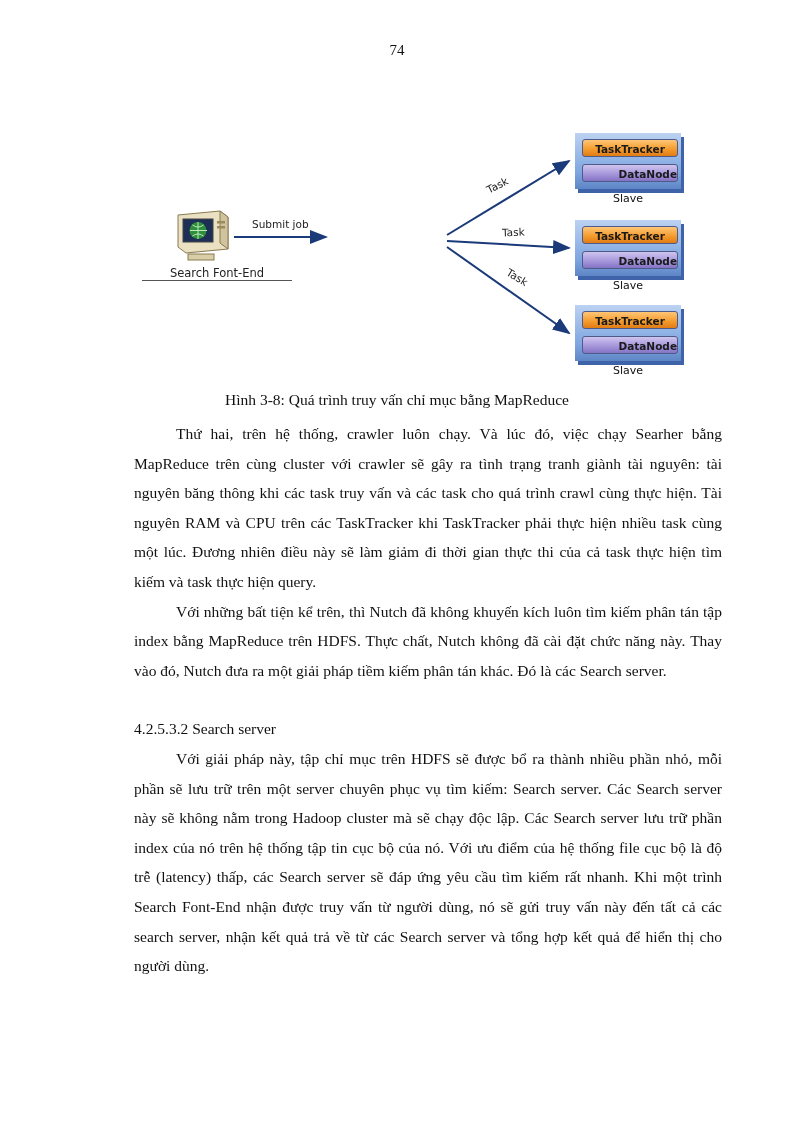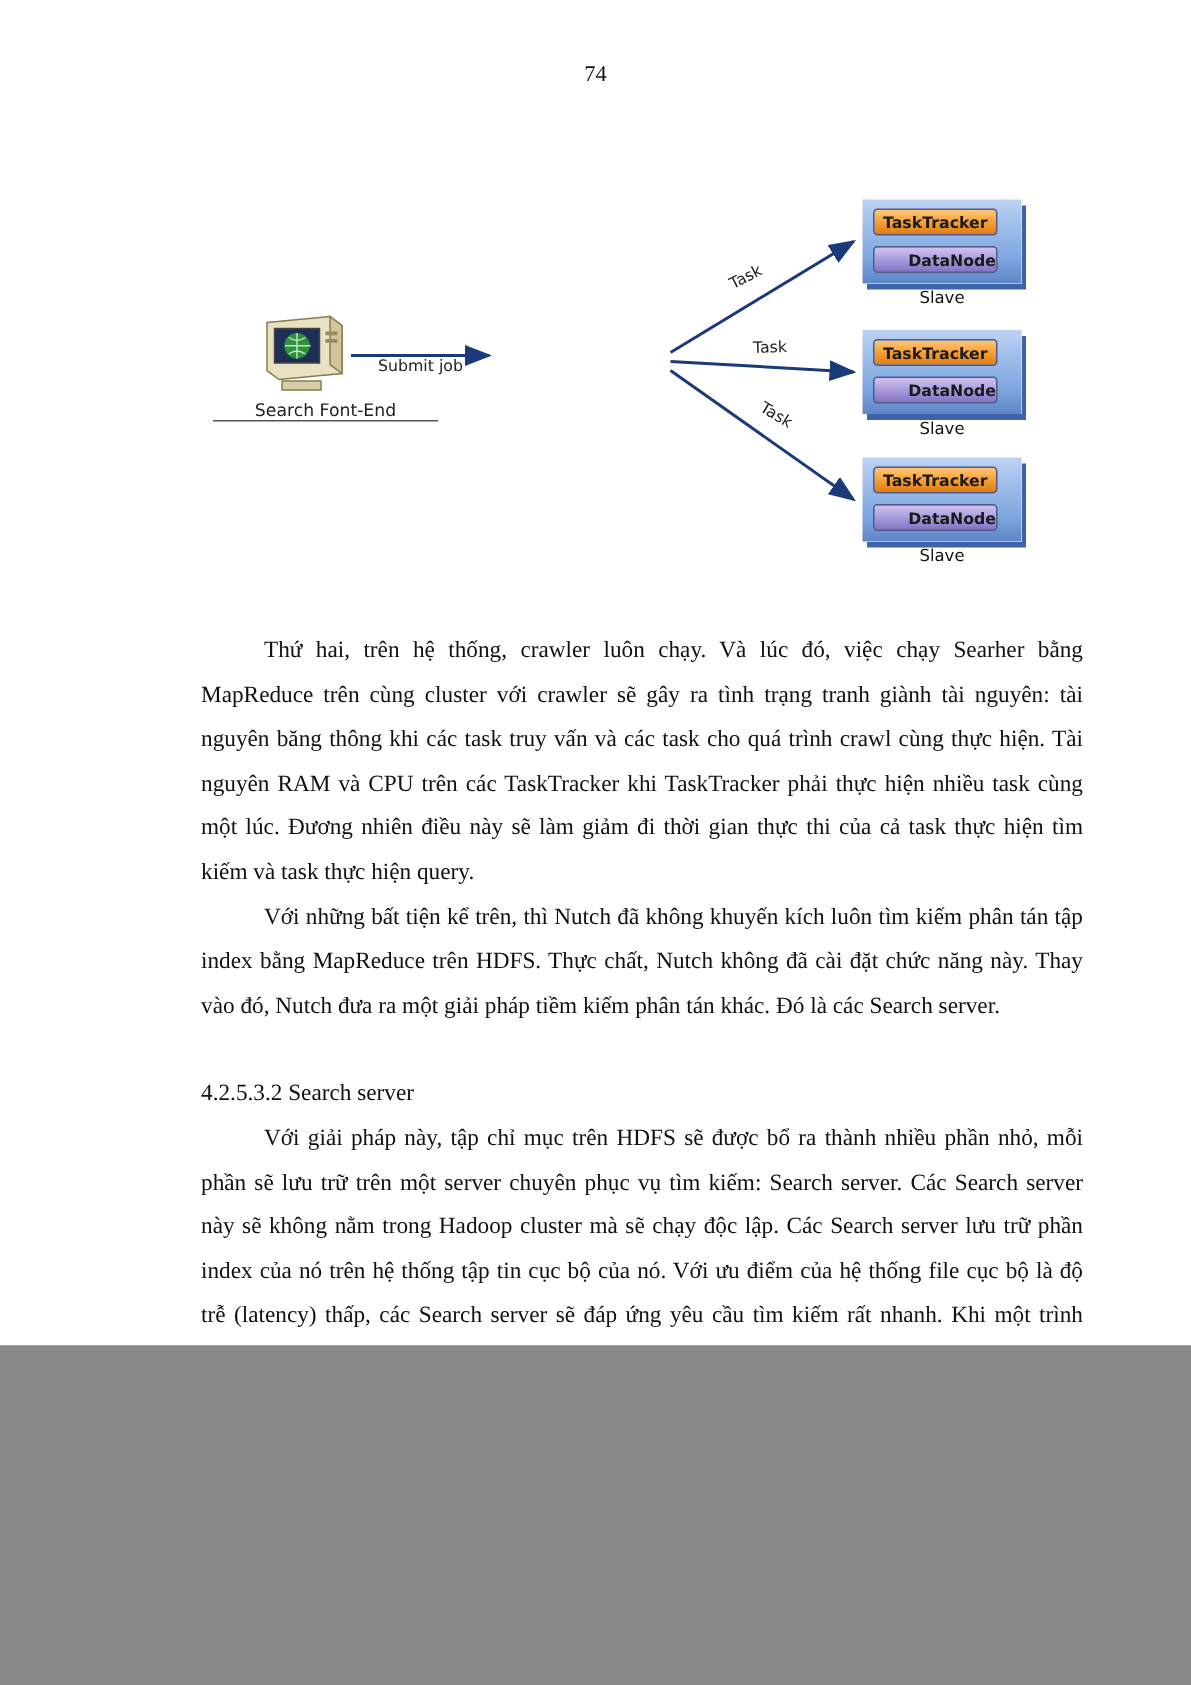--- a/index.html
+++ b/index.html
@@ -1,18 +1,18 @@
 <!DOCTYPE html>
 <html style="--tasktracker: #f59d2f; --datanode: #a393d9; --slave-box: #7ea6e0; --jobtracker: #5f85cc; --jobtracker-shadow: #35549e; --jobtracker-text: #16246b; --arrow: #1b3a7a;"><head>
 <meta charset="utf-8">
 <style>
   html,body{margin:0;padding:0;background:#888;}
   .page{
     position:relative;
-    width:794px;height:897px;
+    width:794px;height:1123px;
     margin:0 auto;
     background:#ffffff;
     font-family:"Liberation Serif", serif;
     color:#111;
     overflow:hidden;
   }
   .page-number{
     position:absolute;top:42px;left:0;width:100%;
     text-align:center;font-size:15px;
   }
@@ -23,34 +23,34 @@
   }
   .diagram .abs{position:absolute;}
   .client-icon{left:40px;top:84px;width:66px;height:56px;}
   .client-label{
     left:12px;top:141px;width:150px;text-align:center;
     font-family:"DejaVu Sans", sans-serif;font-size:11.5px;color:#222;
     border-bottom:1px solid #555;
   }
   .submit-label{
     left:122px;top:93px;font-family:"DejaVu Sans", sans-serif;
-    font-size:10.5px;color:#222;margin-top:20px;
+    font-size:10.5px;color:#222;
   }
   .jobtracker{
     left:200px;top:96px;width:114px;height:40px;
     background:linear-gradient(135deg,#c6d6f4 0%,#7e9fd9 55%,#5f85cc 100%);
     box-shadow:5px 5px 0 1px var(--jobtracker-shadow,#35549e);
     text-align:center;line-height:40px;
     font-size:17px;font-weight:bold;color:var(--jobtracker-text,#16246b);
     letter-spacing:0.5px;
   }
   .slave-group{left:445px;width:106px;}
   .slave-box{
     width:106px;height:56px;box-sizing:border-box;
-    padding:6px 16px 0 7px;
+    padding:6px 3px 0 7px;
     background:linear-gradient(180deg,#bcd2f2 0%,var(--slave-box,#7ea6e0) 70%,#5e86c6 100%);
     box-shadow:3px 4px 0 #3e63a8;
   }
   .pill{
     height:18px;line-height:18px;border-radius:3px;
     text-align:center;font-family:"DejaVu Sans", sans-serif;
     font-size:10.5px;font-weight:bold;color:#1a1a1a;
     border:1px solid #4e5a88;box-sizing:border-box;
   }
   .pill.tasktracker{
@@ -148,20 +148,21 @@
     <div class="abs slave-group" style="top:180px">
       <div class="slave-box">
         <div class="pill tasktracker">TaskTracker</div>
         <div class="pill datanode">DataNode</div>
       </div>
       <div class="slave-label">Slave</div>
     </div>
 
   </div>
 
+  <div class="caption">Hình 3-8: Quá trình truy vấn chỉ mục bằng MapReduce</div>
 
   <div class="body-text">
     <p>Thứ hai, trên hệ thống, crawler luôn chạy. Và lúc đó, việc chạy Searher bằng MapReduce trên cùng cluster với crawler sẽ gây ra tình trạng tranh giành tài nguyên: tài nguyên băng thông khi các task truy vấn và các task cho quá trình crawl cùng thực hiện. Tài nguyên RAM và CPU trên các TaskTracker khi TaskTracker phải thực hiện nhiều task cùng một lúc. Đương nhiên điều này sẽ làm giảm đi thời gian thực thi của cả task thực hiện tìm kiếm và task thực hiện query.</p>
     <p>Với những bất tiện kể trên, thì Nutch đã không khuyến kích luôn tìm kiếm phân tán tập index bằng MapReduce trên HDFS. Thực chất, Nutch không đã cài đặt chức năng này. Thay vào đó, Nutch đưa ra một giải pháp tiềm kiếm phân tán khác. Đó là các Search server.</p>
     <p class="heading">4.2.5.3.2 Search server</p>
     <p>Với giải pháp này, tập chỉ mục trên HDFS sẽ được bổ ra thành nhiều phần nhỏ, mỗi phần sẽ lưu trữ trên một server chuyên phục vụ tìm kiếm: Search server. Các Search server này sẽ không nằm trong Hadoop cluster mà sẽ chạy độc lập. Các Search server lưu trữ phần index của nó trên hệ thống tập tin cục bộ của nó. Với ưu điểm của hệ thống file cục bộ là độ trễ (latency) thấp, các Search server sẽ đáp ứng yêu cầu tìm kiếm rất nhanh. Khi một trình Search Font-End nhận được truy vấn từ người dùng, nó sẽ gửi truy vấn này đến tất cả các search server, nhận kết quả trả về từ các Search server và tổng hợp kết quả để hiển thị cho người dùng.</p>
   </div>
 
 </div>
 

